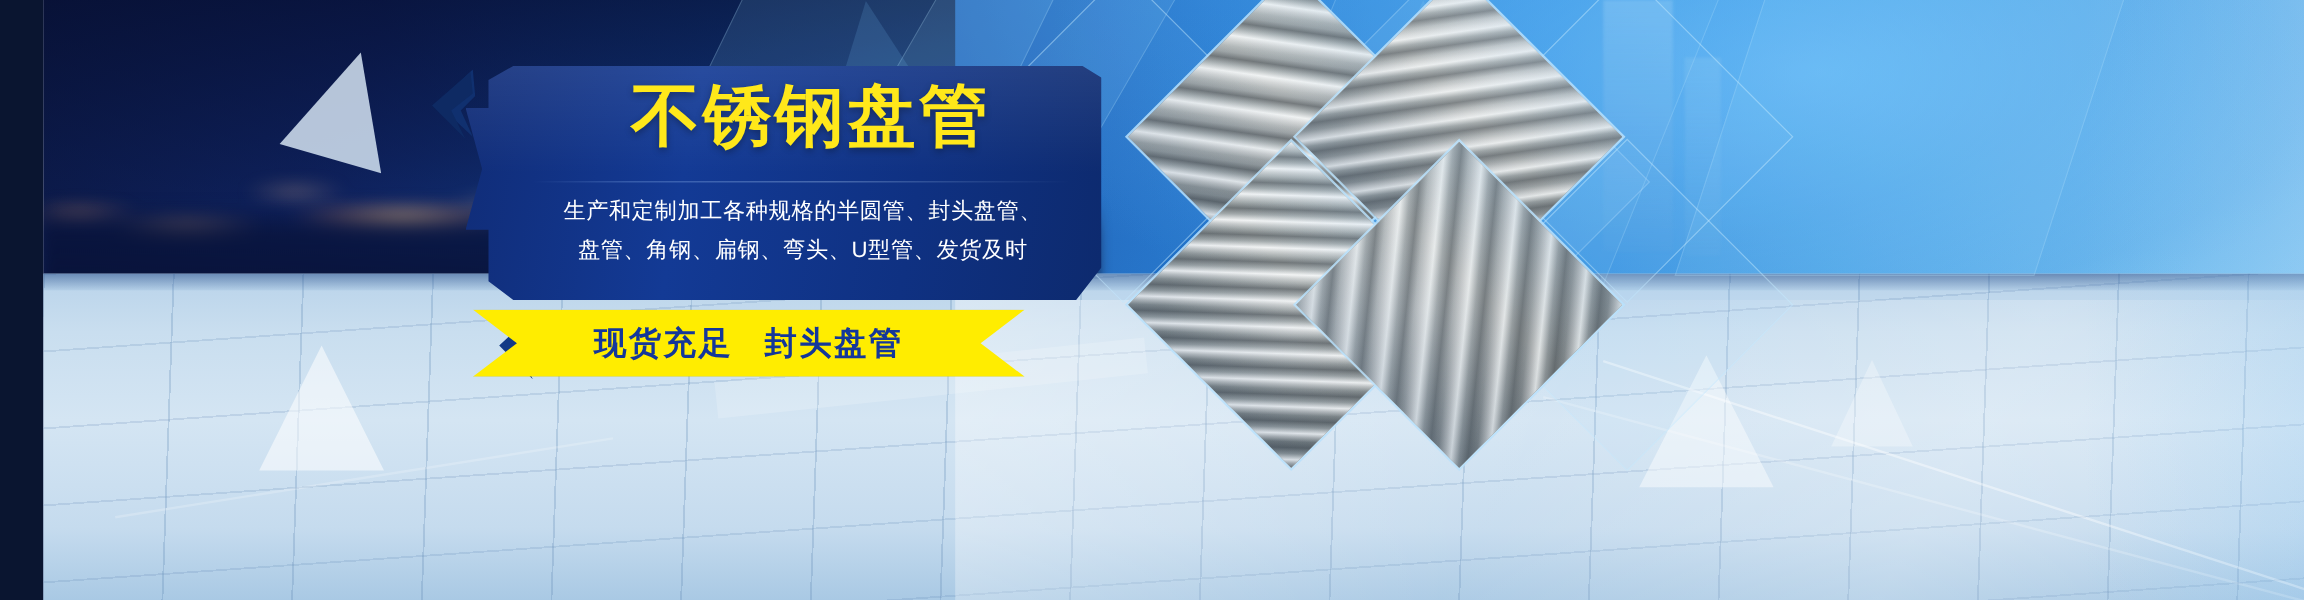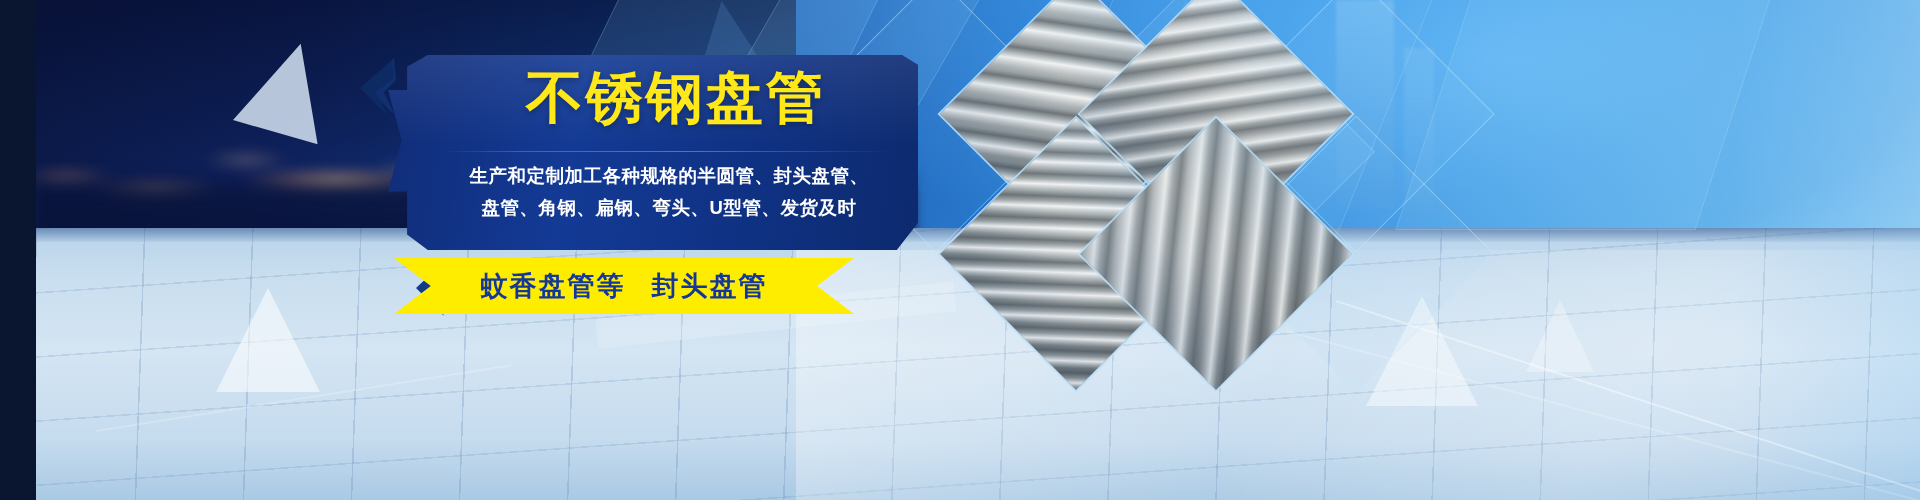--- a/index.html
+++ b/index.html
@@ -221,21 +221,20 @@
   }
   .subtitle {
     position:absolute;
     left:46px; right:14px;
     text-align:center;
     color:#ffffff;
     font-size:18.5px;
     line-height:1;
     letter-spacing:0.5px;
     white-space:nowrap;
-    font-weight:bold;
   }
   .subtitle.l1 { top:112px; }
   .subtitle.l2 { top:144px; }
 
   
   .panel-arrow {
     position:absolute;
     left:318px; top:58px;
     pointer-events:none;
   }
@@ -458,18 +457,18 @@
       <div class="title">不锈钢盘管</div>
 
       <div class="subtitle l1">生产和定制加工各种规格的半圆管、封头盘管、</div>
 
       <div class="subtitle l2">盘管、角钢、扁钢、弯头、U型管、发货及时</div>
     </div>
   </div>
 
   <div class="ribbon">
     <div class="ribbon-text">
-      <span>蚊香盘管等</span>
+      <span>现货充足</span>
       <span>封头盘管</span>
     </div>
   </div>
 
 </div>
 
 </body></html>

